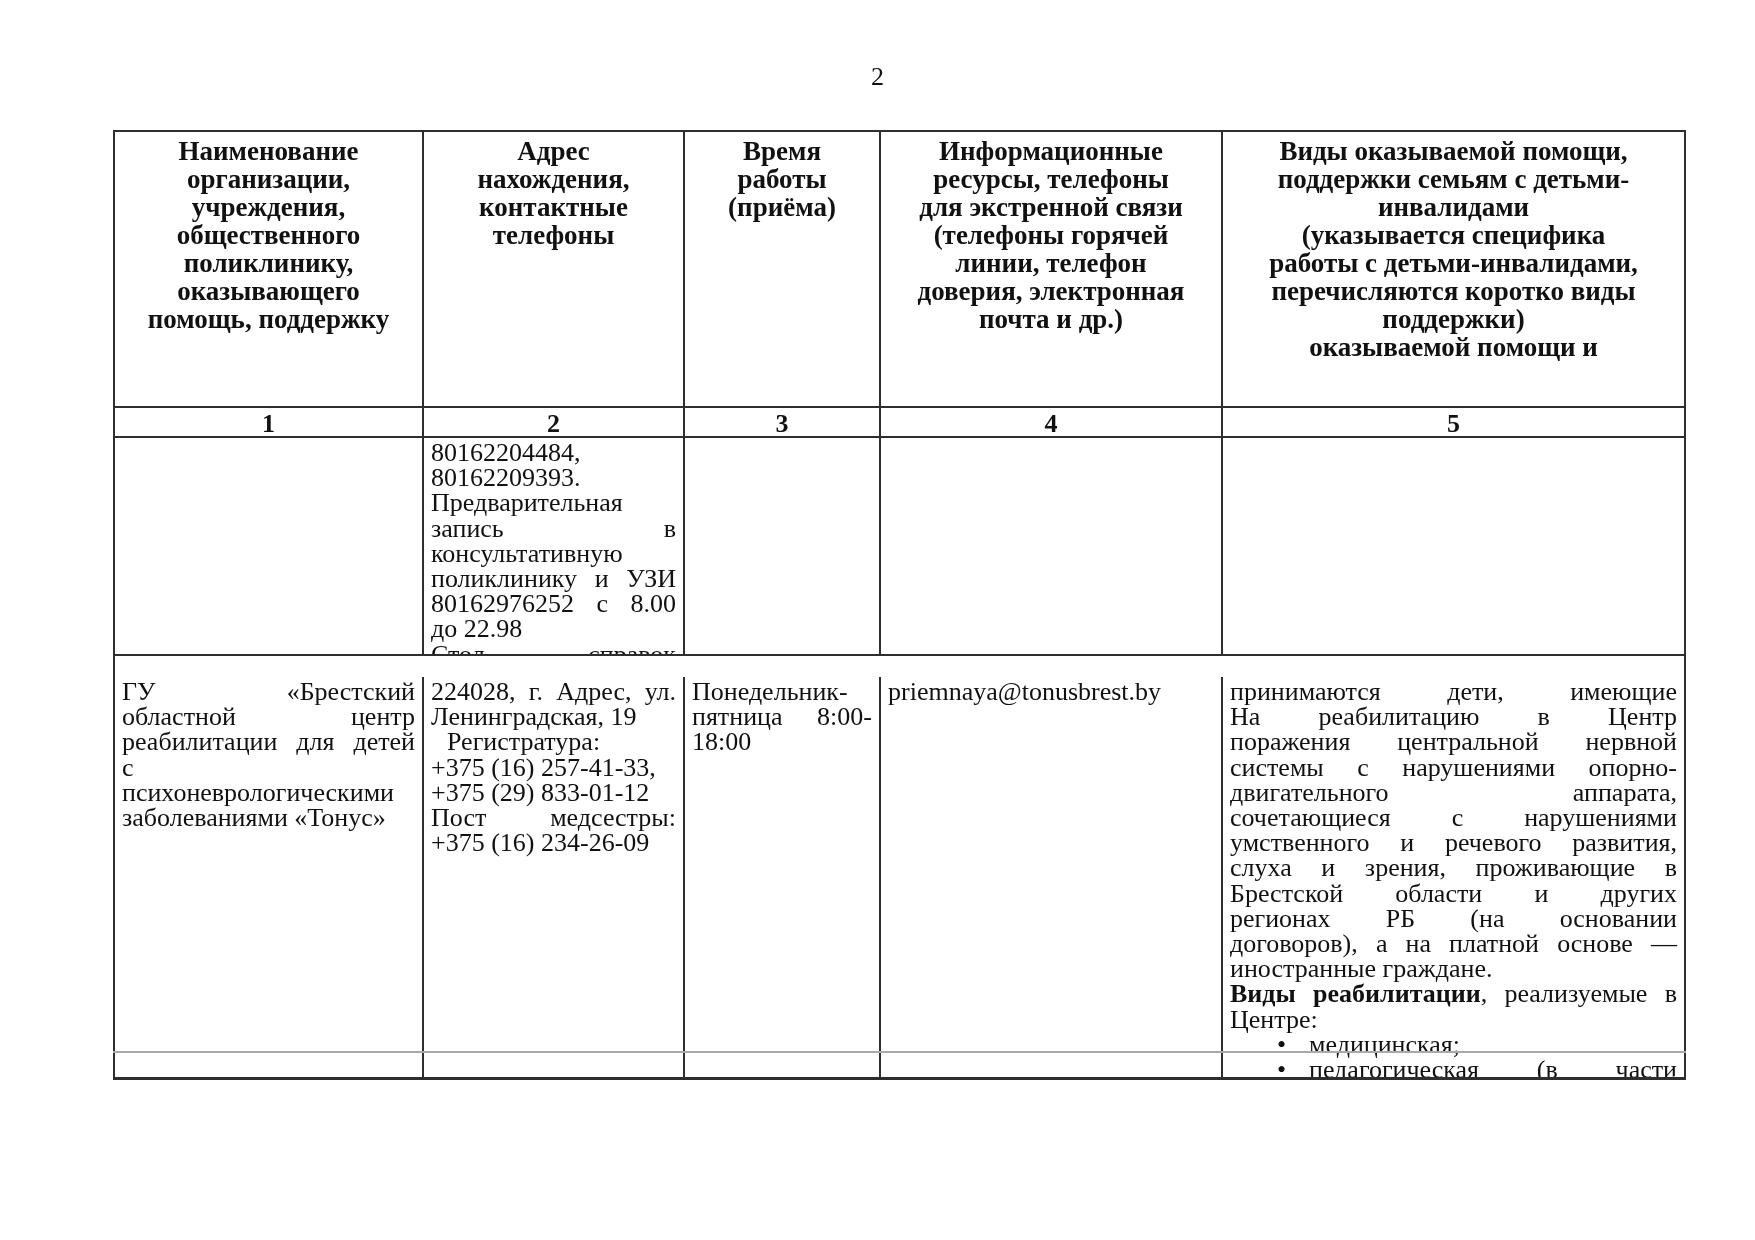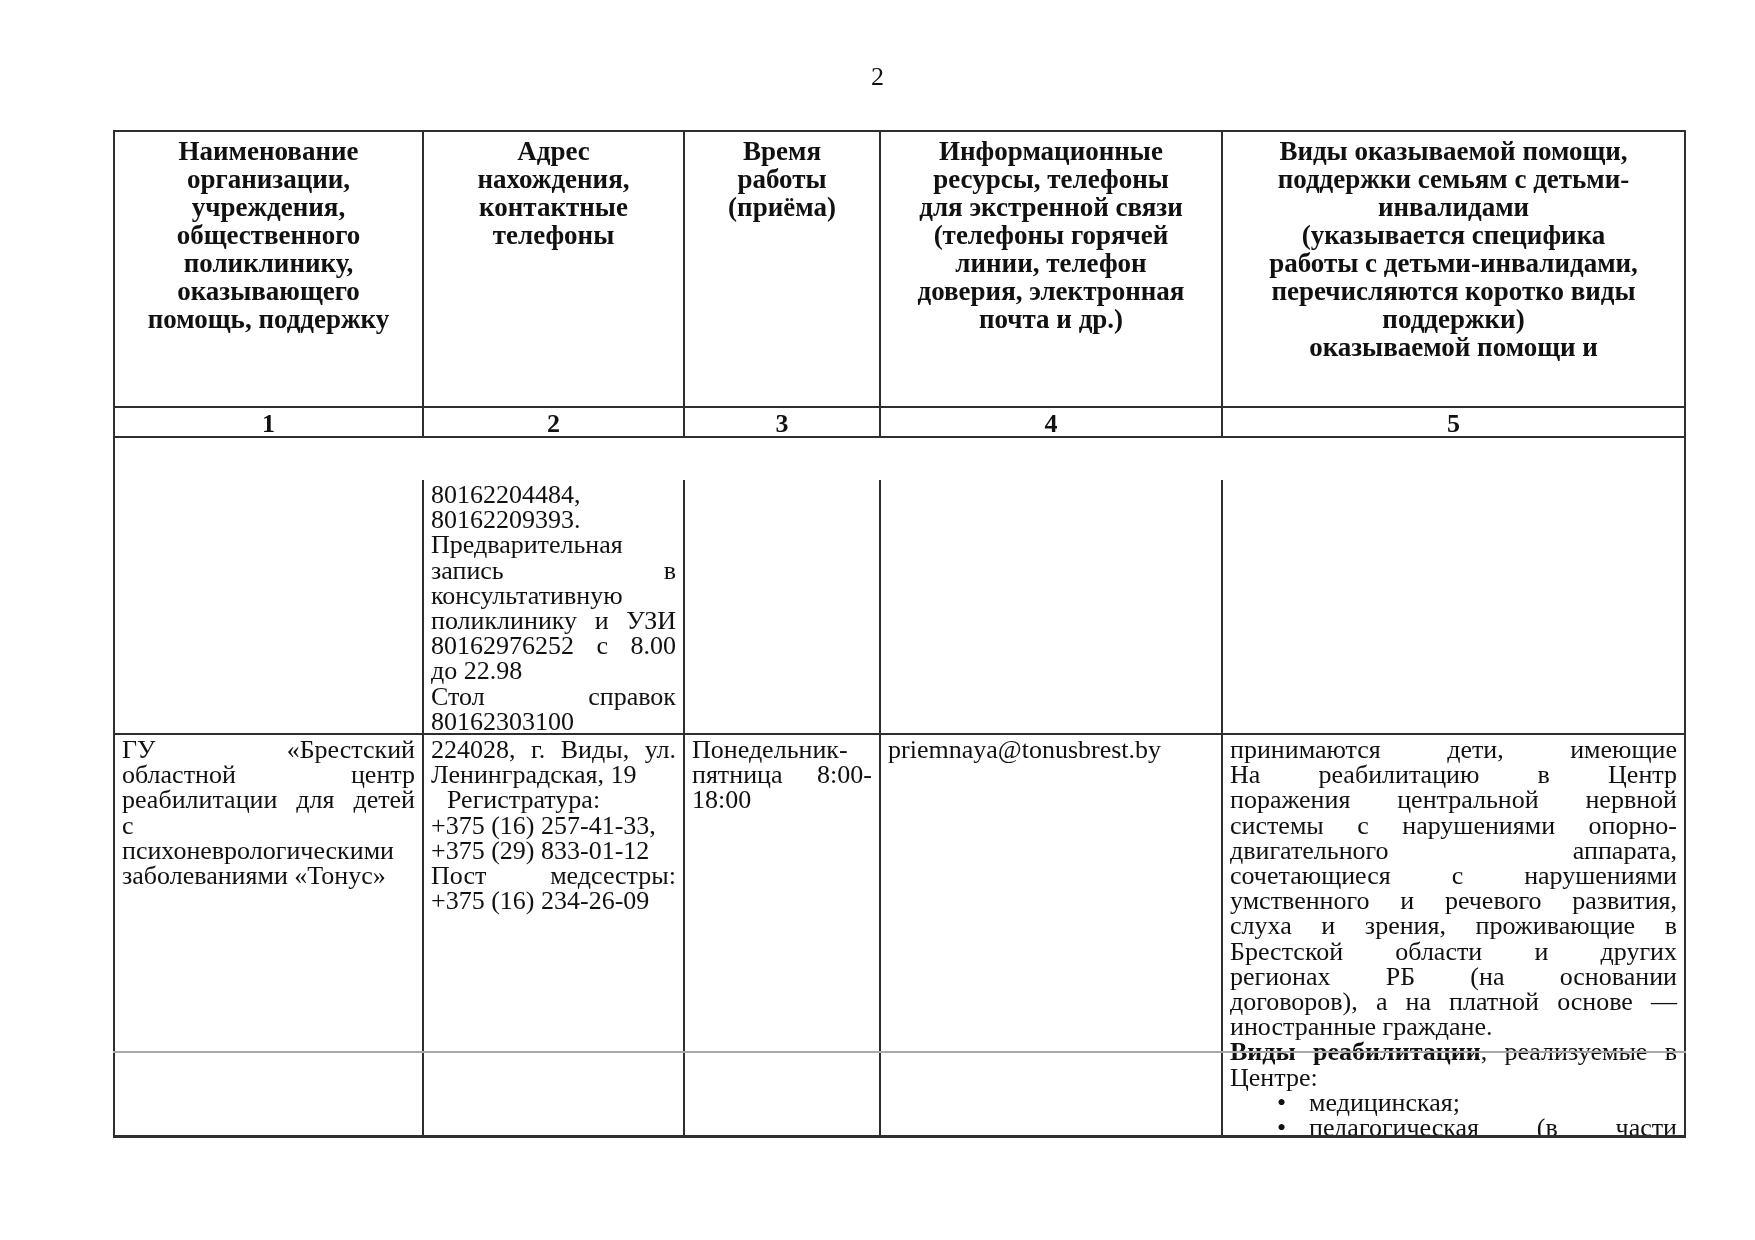--- a/index.html
+++ b/index.html
@@ -48,22 +48,22 @@
     font-size:27px;line-height:28px;
     white-space:nowrap;
   }
   
   .row.num-row{height:30px;}
   .num{
     text-align:center;font-weight:bold;
     font-size:26px;line-height:27px;
   }
   
-  .row.rowA{height:255px;margin-top:42px;}
-  .row.rowB{height:400px;}
+  .row.rowA{height:218px;}
+  .row.rowB{height:400px;margin-top:21px;}
   .ln{
     font-size:26px;line-height:25.2px;
     text-align:left;
     white-space:nowrap;
   }
   .ln.j{
     white-space:normal;
     text-align:justify;
     text-align-last:justify;
   }
@@ -160,21 +160,21 @@
     <div class="row rowB">
       <div class="cell">
         <div class="ln j">ГУ «Брестский</div>
         <div class="ln j">областной центр</div>
         <div class="ln j">реабилитации для детей</div>
         <div class="ln">с</div>
         <div class="ln">психоневрологическими</div>
         <div class="ln">заболеваниями «Тонус»</div>
       </div>
       <div class="cell">
-        <div class="ln j">224028, г. Виды, ул.</div>
+        <div class="ln j">224028, г. Адрес, ул.</div>
         <div class="ln">Ленинградская, 19</div>
         <div class="ln ind">Регистратура:</div>
         <div class="ln">+375 (16) 257-41-33,</div>
         <div class="ln">+375 (29) 833-01-12</div>
         <div class="ln j">Пост медсестры:</div>
         <div class="ln">+375 (16) 234-26-09</div>
       </div>
       <div class="cell">
         <div class="ln">Понедельник-</div>
         <div class="ln j">пятница 8:00-</div>

